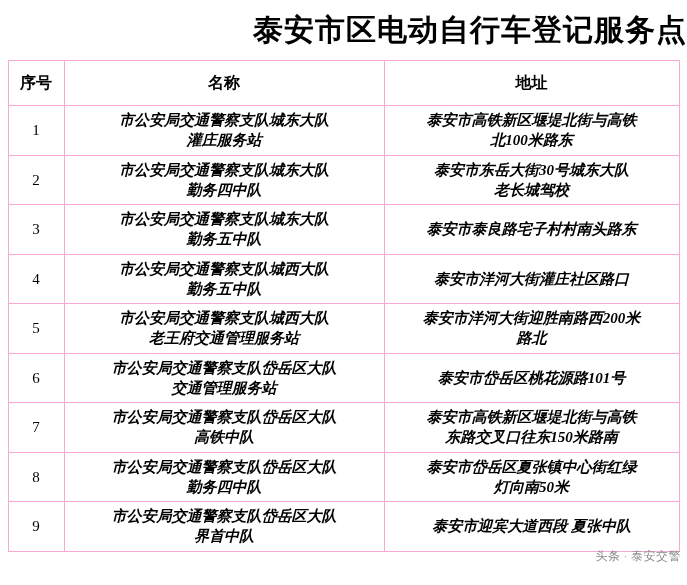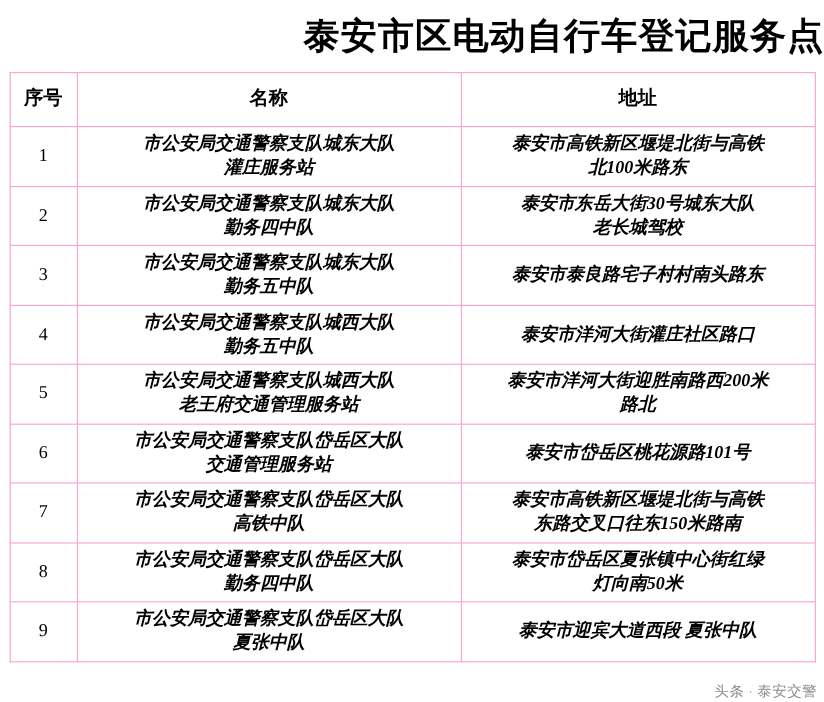--- a/index.html
+++ b/index.html
@@ -61,21 +61,21 @@
   td.name, td.addr {
     font-weight: bold;
     font-style: italic;
   }
   .row-line {
     display: block;
   }
   .watermark {
     position: absolute;
     right: 6px;
-    bottom: 0;
+    bottom: 20px;
     font-size: 12px;
     color: #8a8a8a;
     font-family: "Liberation Sans", sans-serif;
     letter-spacing: 0.5px;
     white-space: nowrap;
   }
   .watermark .wm-sep {
     margin: 0 3px;
     color: #b0b0b0;
   }
@@ -183,21 +183,21 @@
           </td>
           <td class="addr">
             <span class="row-line">泰安市岱岳区夏张镇中心街红绿</span>
             <span class="row-line">灯向南50米</span>
           </td>
         </tr>
         <tr>
           <td class="idx">9</td>
           <td class="name">
             <span class="row-line">市公安局交通警察支队岱岳区大队</span>
-            <span class="row-line">夏张中队</span>
+            <span class="row-line">界首中队</span>
           </td>
           <td class="addr">
             <span class="row-line">泰安市迎宾大道西段  夏张中队</span>
           </td>
         </tr>
       </tbody>
   </table>
 
   <div class="watermark">
     <span>头条</span><span class="wm-sep">·</span><span>泰安交警</span>

